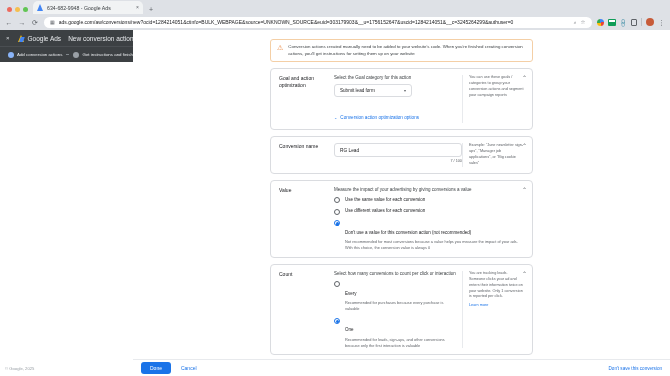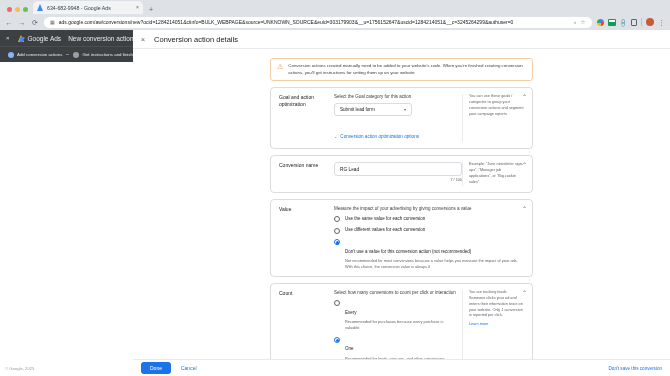--- a/index.html
+++ b/index.html
@@ -247,24 +247,20 @@
     <span class="step">
       <span class="step-dot inactive"></span>
       <span class="step-lbl">Get instructions and finish</span>
     </span>
   </div>
   <div class="ads-footer-left">© Google, 2025</div>
 </div>
 
 <div class="dialog">
 
-  <div class="dlg-head">
-    <span class="dlg-close">×</span>
-    <span class="dlg-title">Conversion action details</span>
-  </div>
 
   <div class="dlg-body">
     <div class="scrollarea">
 
       <div class="warn">
         <span class="warn-ico">⚠</span>
         <span class="warn-txt">Conversion actions created manually need to be added to your website's code. When you're finished creating conversion actions, you'll get instructions for setting them up on your website</span>
       </div>
 
       <div class="card">

